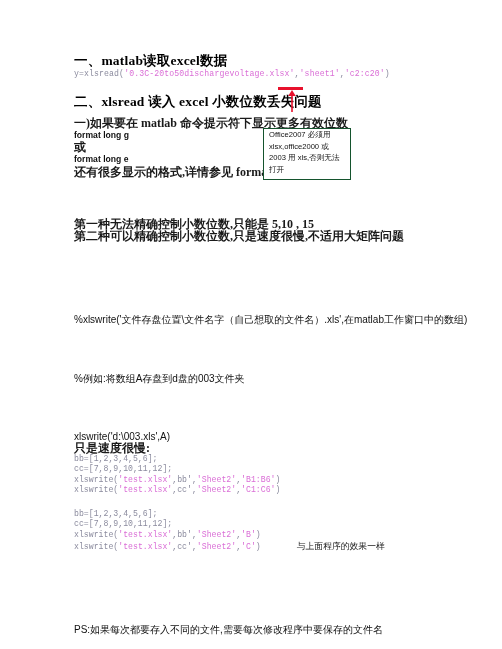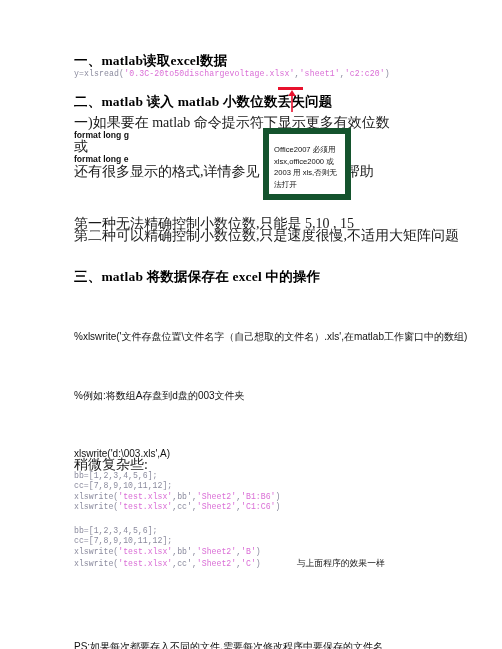--- a/index.html
+++ b/index.html
@@ -65,24 +65,25 @@
     font-size: 8.2px;
     line-height: 10.6px;
     color: #8b8b9e;
     white-space: pre;
   }
   .codeblock .str { color: #da6ed6; text-align: center; }
 
   
   .body-text {
     font-family: "Liberation Serif", "DejaVu Serif", serif;
-    font-size: 14px;
+    font-size: 12px;
     line-height: 12.5px;
     color: #1a1a1a;
     white-space: nowrap;
+    font-weight: bold;
   }
   .body-bold {
     font-family: "Liberation Sans", "DejaVu Sans", sans-serif;
     font-size: 8.6px;
     font-weight: bold;
     line-height: 12.5px;
     color: #111;
     white-space: nowrap;
   }
   .tight { line-height: 12px; }
@@ -92,24 +93,24 @@
   .spacer-lg { height: 20px; }
   .spacer-xl { height: 26px; }
 
   
   .callout {
     position: absolute;
     left: 263px;
     top: 128px;
     width: 88px;
     min-height: 48px;
-    border: 6px solid #14532d;
+    border: 1px solid #14532d;
     background: #ffffff;
     box-sizing: border-box;
-    padding: 10px 4px 4px 5px;
+    padding: 0 4px 4px 5px;
     font-family: "Liberation Sans", "DejaVu Sans", sans-serif;
     font-size: 7.6px;
     line-height: 11.6px;
     color: #111;
     z-index: 5;
   }
 
   
   .red-underline {
     position: absolute;
@@ -149,46 +150,45 @@
 <div class="page">
 
   <div class="content">
 
     <h2 class="heading heading-1">一、matlab读取excel数据</h2>
 
     <div class="code"><span class="plain">y=xlsread(</span><span class="str">'0.3C-20to50dischargevoltage.xlsx'</span><span class="plain">,</span><span class="str">'sheet1'</span><span class="plain">,</span><span class="str">'c2:c20'</span><span class="plain">)</span></div>
 
     <div class="spacer-md"></div>
 
-    <h2 class="heading heading-2">二、matlab 读入 matlab 小数位数丢失问题</h2>
+    <h2 class="heading heading-2">二、xlsread 读入 excel 小数位数丢失问题</h2>
 
     <div class="spacer-sm"></div>
 
     <div class="body-text tight">一)如果要在 matlab 命令提示符下显示更多有效位数</div>
     <div class="body-bold">format long g</div>
     <div class="body-text tight">或</div>
     <div class="body-bold">format long e</div>
     <div class="body-text tight">还有很多显示的格式,详情参见 format 函数的帮助</div>
 
     <div class="spacer-lg"></div>
 
 
     <div class="spacer-lg"></div>
 
     <div class="body-text tight">第一种无法精确控制小数位数,只能是 5,10 , 15</div>
     <div class="body-text tight">第二种可以精确控制小数位数,只是速度很慢,不适用大矩阵问题</div>
 
     <div class="spacer-xl"></div>
 
-    <h2 class="heading heading-3">三、matlab 将数据保存在 excel 中的操作</h2>
 
     <div class="blk">%xlswrite('文件存盘位置\文件名字（自己想取的文件名）.xls',在matlab工作窗口中的数组)</div>
     <div class="blk">%例如:将数组A存盘到d盘的003文件夹</div>
     <div class="blk">xlswrite('d:\003.xls',A)</div>
-    <div class="body-text tight">稍微复杂些:</div>
+    <div class="body-text tight">只是速度很慢:</div>
 
     <div class="codeblock"><div>bb=[1,2,3,4,5,6];</div><div>cc=[7,8,9,10,11,12];</div><div><span>xlswrite(</span><span class="str">'test.xlsx'</span><span>,bb',</span><span class="str">'Sheet2'</span><span>,</span><span class="str">'B1:B6'</span><span>)</span></div><div><span>xlswrite(</span><span class="str">'test.xlsx'</span><span>,cc',</span><span class="str">'Sheet2'</span><span>,</span><span class="str">'C1:C6'</span><span>)</span></div></div>
 
     <div class="spacer-md"></div>
 
     <div class="codeblock"><div>bb=[1,2,3,4,5,6];</div><div>cc=[7,8,9,10,11,12];</div><div><span>xlswrite(</span><span class="str">'test.xlsx'</span><span>,bb',</span><span class="str">'Sheet2'</span><span>,</span><span class="str">'B'</span><span>)</span></div><div><span>xlswrite(</span><span class="str">'test.xlsx'</span><span>,cc',</span><span class="str">'Sheet2'</span><span>,</span><span class="str">'C'</span><span>)</span><span class="cmt-serif">与上面程序的效果一样</span></div></div>
 
     <div class="spacer-xl"></div>
 
     <div class="blk">PS:如果每次都要存入不同的文件,需要每次修改程序中要保存的文件名</div>

